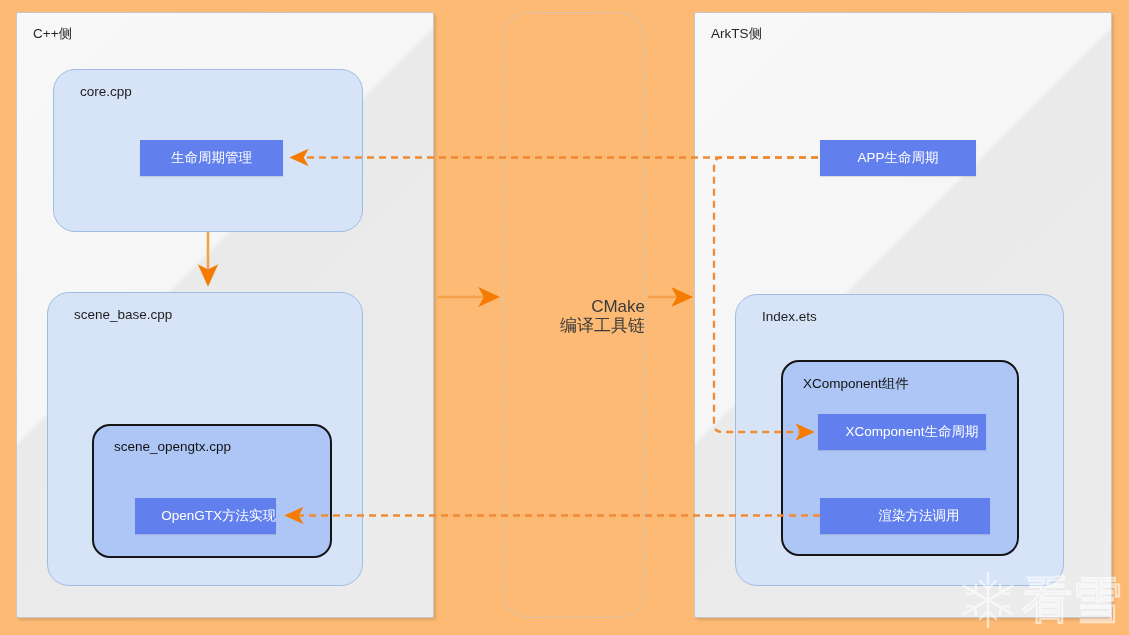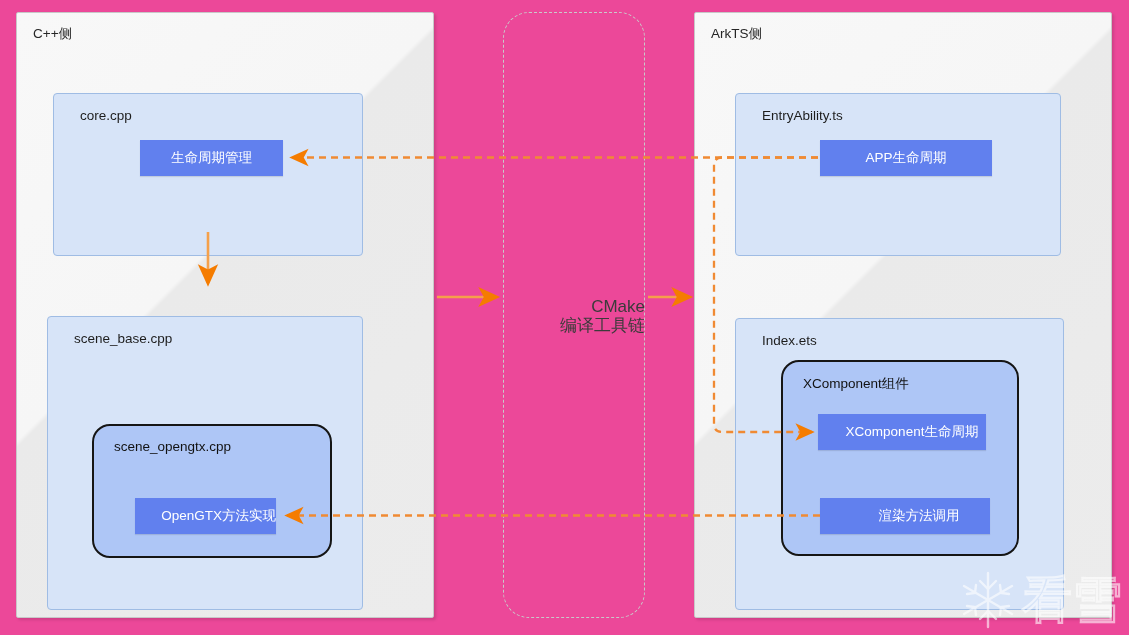--- a/index.html
+++ b/index.html
@@ -7,21 +7,21 @@
     padding: 0;
     background: #ffffff;
   }
   body {
     font-family: "Liberation Sans", sans-serif;
   }
   #stage {
     position: relative;
     width: 1129px;
     height: 635px;
-    background: #ec4899;
+    background: #fdba74;
     overflow: hidden;
   }
 
   
   .panel {
     position: absolute;
     box-sizing: border-box;
     background:
       linear-gradient(135deg, #f8f8f8 0%, #f6f6f6 42%, #eaeaea 42.6%, #ececec 100%);
     border: 1px solid #c8c8c8;
@@ -55,22 +55,21 @@
     color: #3b3b3b;
     white-space: nowrap;
   }
 
   
   .card {
     position: absolute;
     box-sizing: border-box;
     background: #d7e4f8;
     border: 1.4px solid #9fbce4;
-    border-radius: 4px;
-    margin-top: 24px;
+    border-radius: 22px;
   }
   .card-label {
     position: absolute;
     left: 26px;
     top: 14px;
     font-size: 13.5px;
     color: #1d1d1d;
     white-space: nowrap;
   }
 
@@ -157,24 +156,21 @@
   </div>
   <div class="toolchain-text" style="left:503px; width:142px; top:297px;">
     <div>CMake</div>
     <div>编译工具链</div>
   </div>
 
   <div class="panel" style="left:694px; top:12px; width:418px; height:606px;">
     <div class="panel-label">ArkTS侧</div>
   </div>
 
-  <div class="card" style="left:735px; top:69px; width:326px; height:163px;">
-    <div class="card-label">EntryAbility.ts</div>
-  </div>
-  <div class="pill" style="left:820px; top:140px; width:172px; height:36px;">
+  <div class="pill" style="left:820px; top:140px; width:156px; height:36px;">
     <span>APP生命周期</span>
   </div>
 
   <div class="card" style="left:735px; top:294px; width:329px; height:292px;">
     <div class="card-label">Index.ets</div>
   </div>
 
   <div class="subcard" style="left:781px; top:360px; width:238px; height:196px;">
     <div class="subcard-label">XComponent组件</div>
   </div>

